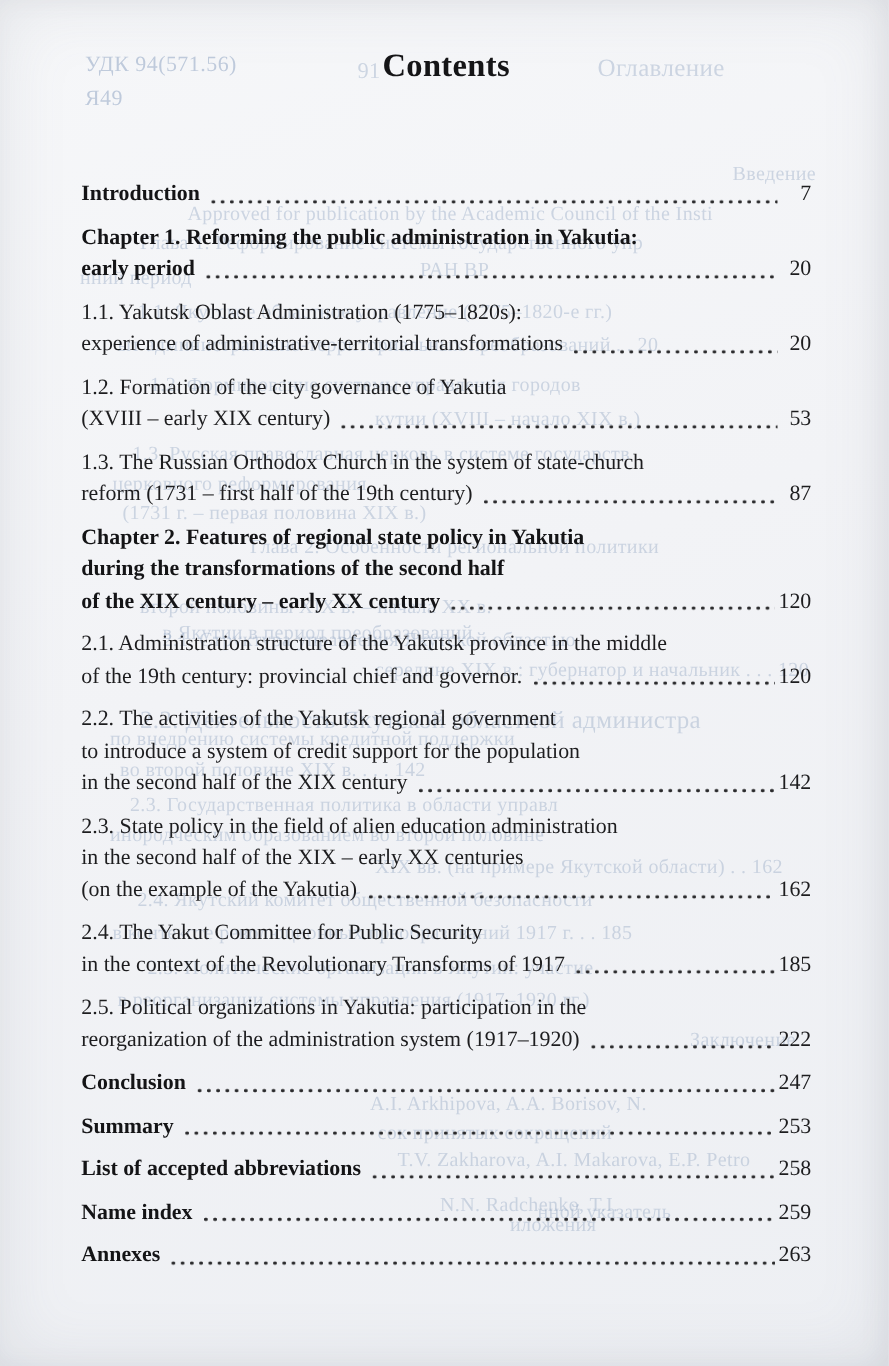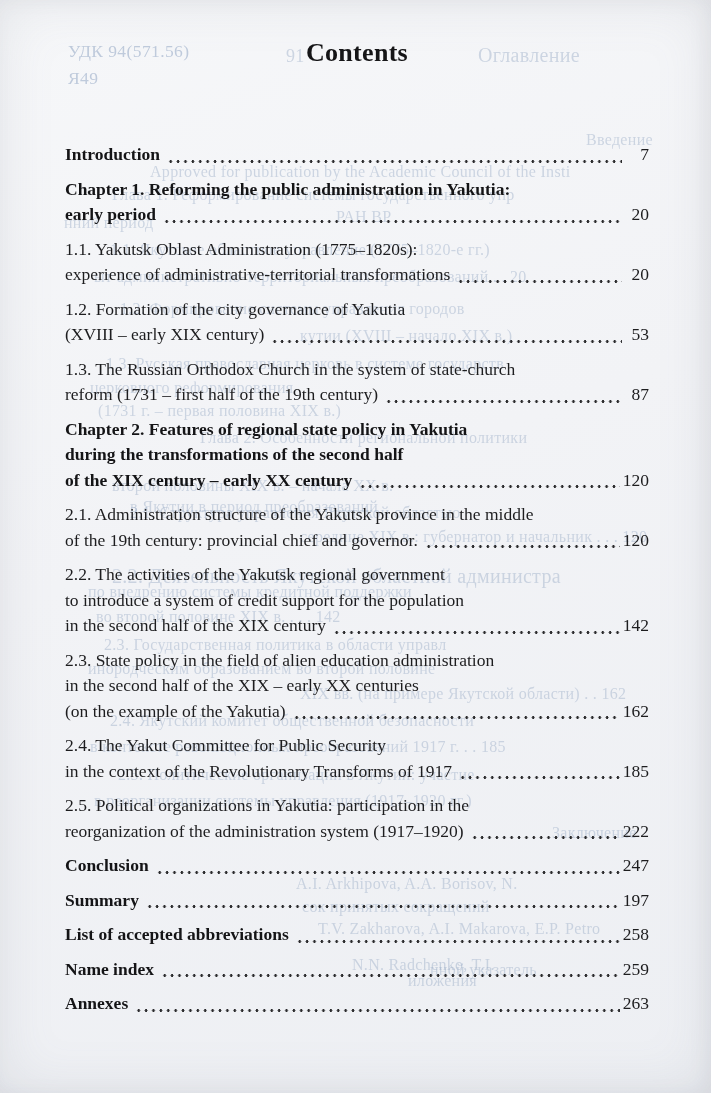--- a/index.html
+++ b/index.html
@@ -200,21 +200,21 @@
           <div class="line row">
             <span class="t">Conclusion</span>
             <span class="leader"></span>
             <span class="pg">247</span>
           </div>
         </div>
         <div class="entry bold">
           <div class="line row">
             <span class="t">Summary</span>
             <span class="leader"></span>
-            <span class="pg">197</span>
+            <span class="pg">253</span>
           </div>
         </div>
         <div class="entry bold">
           <div class="line row">
             <span class="t">List of accepted abbreviations</span>
             <span class="leader"></span>
             <span class="pg">258</span>
           </div>
         </div>
         <div class="entry bold">

